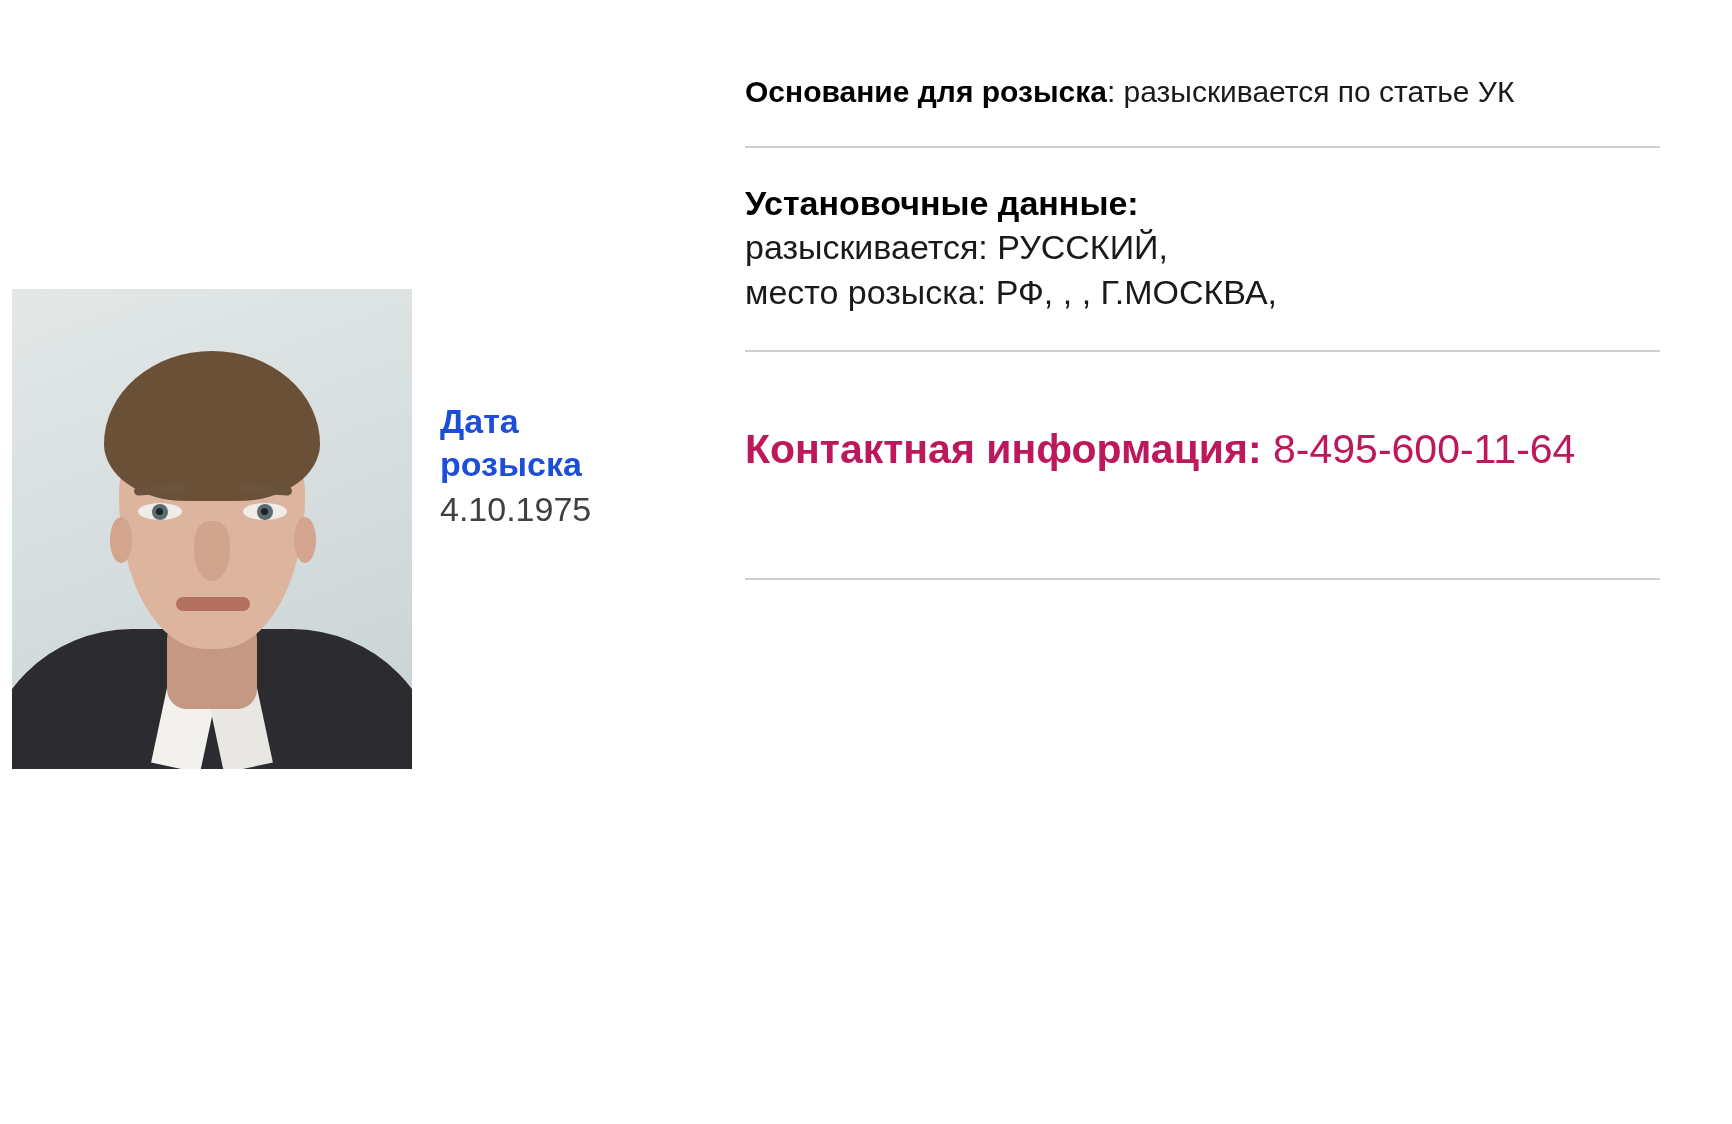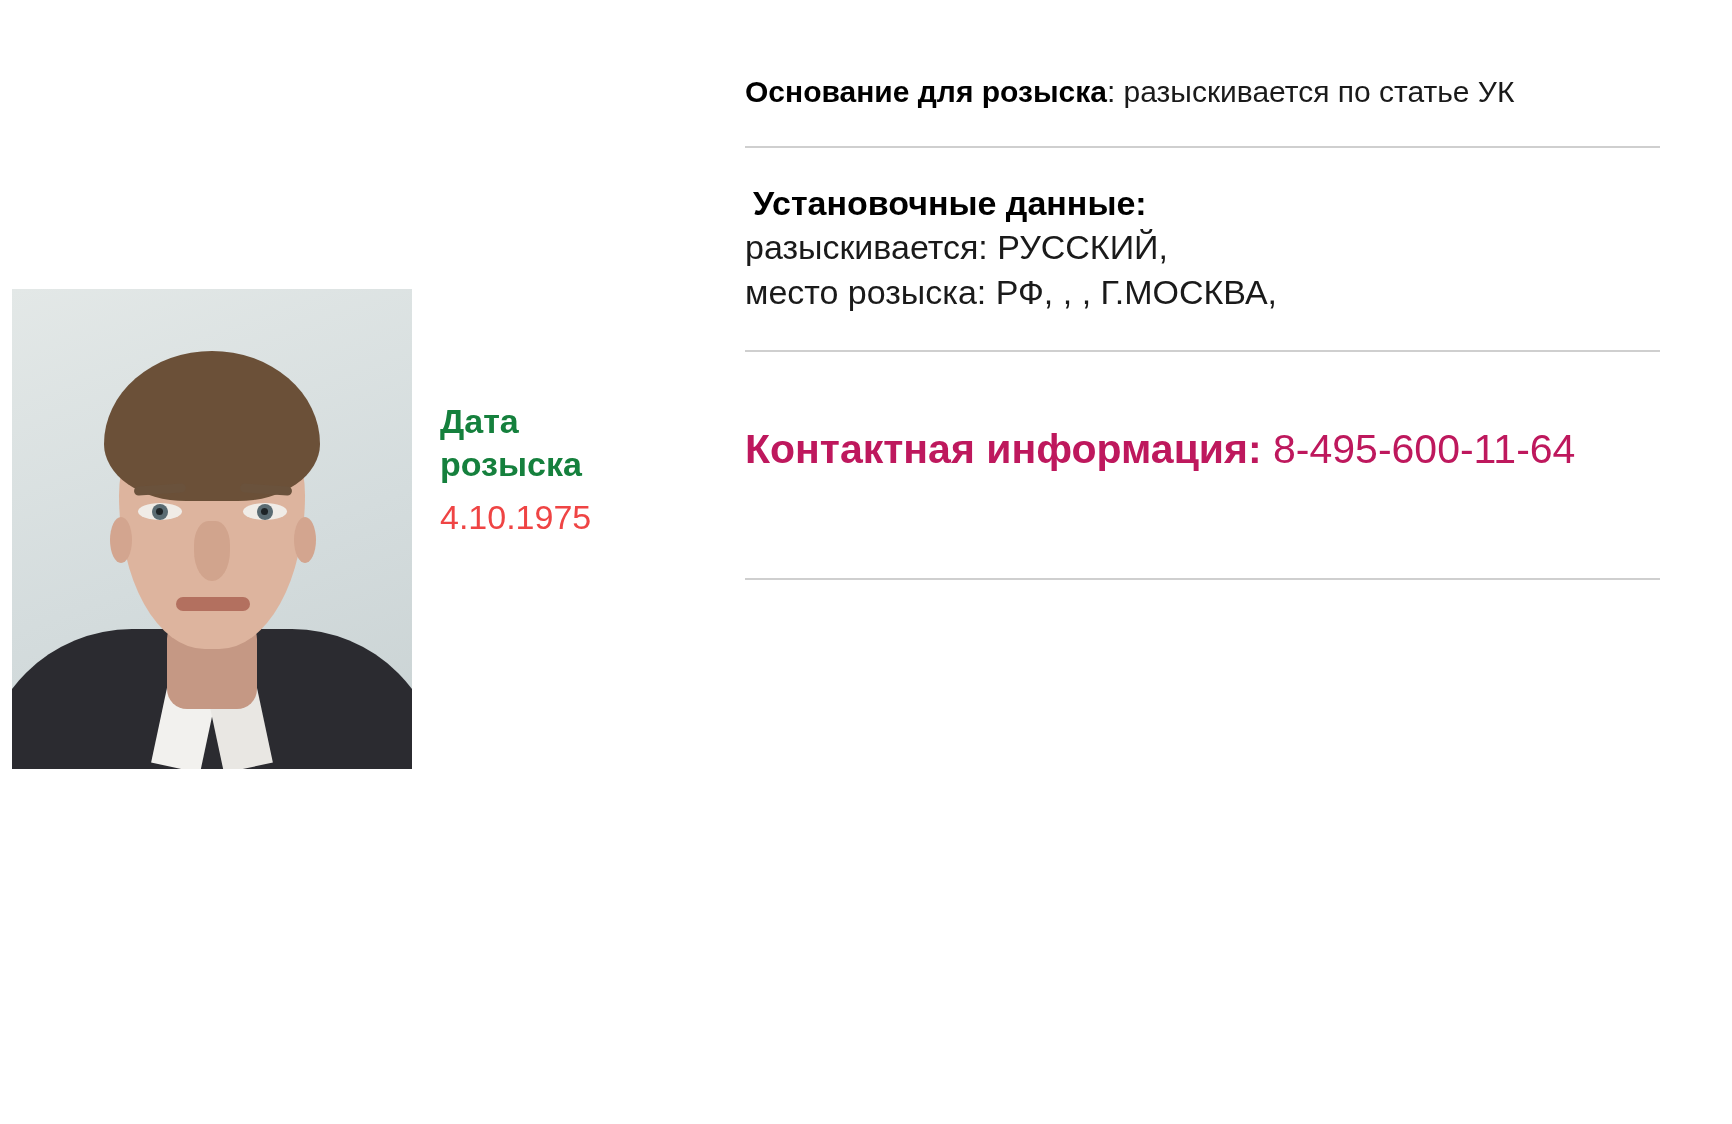--- a/index.html
+++ b/index.html
@@ -176,28 +176,28 @@
   .dob-block {
     position: absolute;
     left: 440px;
     top: 400px;
     width: 270px;
   }
   .dob-label {
     font-size: 34px;
     font-weight: bold;
     line-height: 1.25;
-    color: #15803d;
+    color: #1d4ed8;
   }
   .dob-value {
     font-size: 34px;
     font-weight: normal;
     line-height: 1.3;
-    color: #ef4444;
-    margin-top: 10px;
+    color: #404040;
+    margin-top: 2px;
   }
 
   
   .right-col {
     flex: 1 1 auto;
     position: relative;
     padding: 42px 130px 0 0;
   }
   .section {
     margin: 0 0 0 0;
@@ -215,21 +215,21 @@
   .divider {
     border: 0;
     border-top: 2px solid #cfcfcf;
     margin: 34px 0 0 0;
     width: 915px;
   }
   .block-heading {
     font-size: 34px;
     font-weight: bold;
     color: #000;
-    margin: 0 0 2px 8px;
+    margin: 0 0 2px 0;
   }
   .detail-line {
     font-size: 34px;
     line-height: 1.35;
     color: #1a1a1a;
     max-width: 930px;
   }
   .spacer-30 { height: 30px; }
   .spacer-36 { height: 36px; }
   .spacer-26 { height: 26px; }

